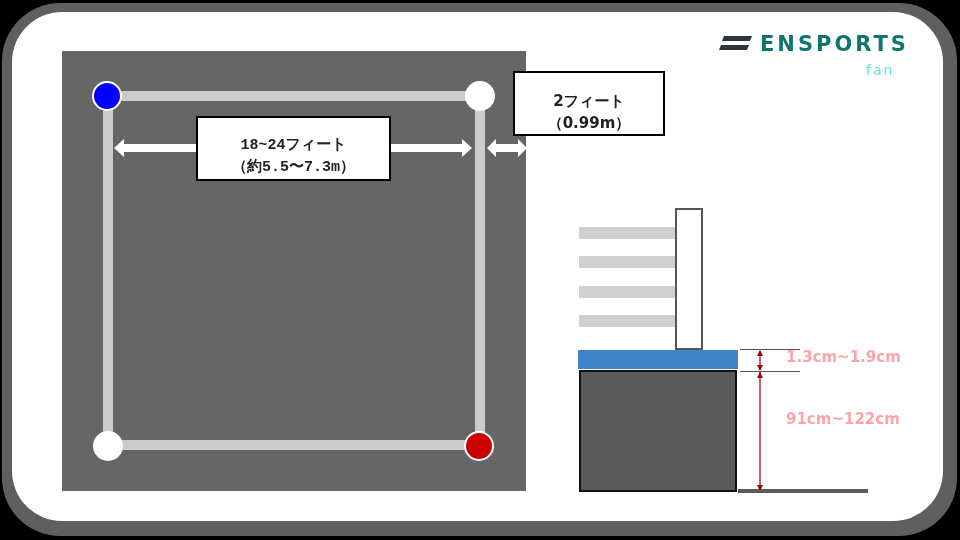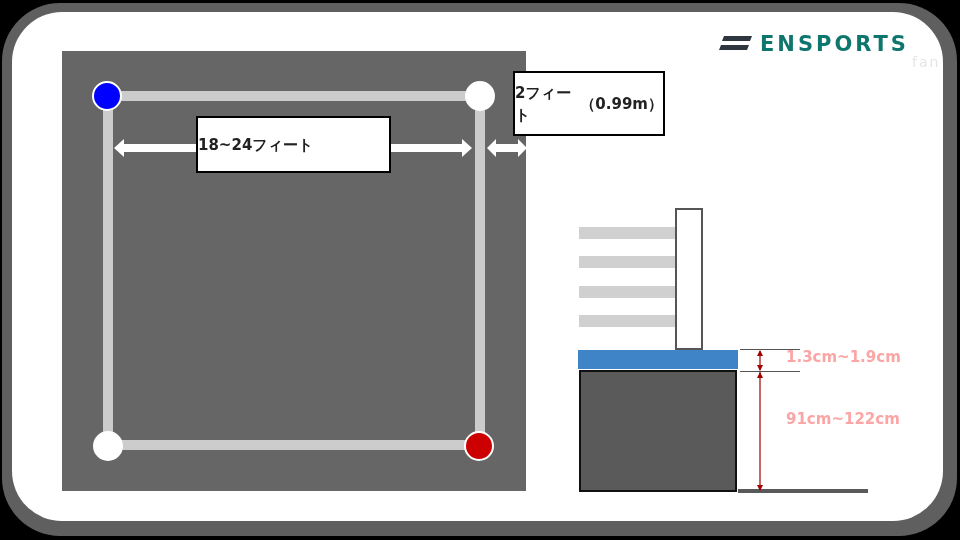--- a/index.html
+++ b/index.html
@@ -3,24 +3,24 @@
 <meta charset="utf-8">
 <style>
   html, body { margin:0; padding:0; }
   body { width:960px; height:540px; background:#000; position:relative; overflow:hidden; font-family:"DejaVu Sans", sans-serif; }
   .frame { position:absolute; left:2px; top:3px; width:955px; height:533px; background:#5f5f5f; border-radius:58px; }
   .card { position:absolute; left:12px; top:12px; width:931px; height:509px; background:#fff; border-radius:50px; overflow:hidden; }
   .abs { position:absolute; }
   .field { position:absolute; left:62px; top:51px; width:464px; height:440px; background:#666; }
   .line { position:absolute; background:#cccccc; }
   .node { position:absolute; width:30px; height:30px; border-radius:50%; border:2px solid #fff; box-sizing:border-box; }
-  .label-box { position:absolute; background:#fff; border:2px solid #000; box-sizing:border-box; display:flex; align-items:center; justify-content:space-between; font-weight:bold; font-size:15px; color:#222; line-height:22px; }
+  .label-box { position:absolute; background:#fff; border:2px solid #000; box-sizing:border-box; display:flex; flex-direction:column; align-items:center; justify-content:flex-end; font-weight:bold; font-size:15px; color:#222; line-height:22px; }
   .logo { position:absolute; left:718px; top:32px; }
   .logo-text { position:absolute; left:760px; top:32px; font-weight:bold; font-size:21px; letter-spacing:3px; color:#0f766e; }
-  .logo-sub { position:absolute; left:866px; top:54px; font-size:14px; letter-spacing:2px; color:#e5e5e5;margin-left:46px; }
+  .logo-sub { position:absolute; left:866px; top:62px; font-size:14px; letter-spacing:2px; color:#5eead4; }
   .meas { position:absolute; font-weight:bold; font-size:15px; color:#fca5a5; }
 </style>
 </head>
 <body>
 
 <div class="frame"></div>
 <div class="card"></div>
 
 <svg class="logo" width="36" height="22" viewBox="0 0 36 22">
   <polygon points="6,4 34,4 32,9 4,9" fill="#2e3640"></polygon>
@@ -36,22 +36,23 @@
 <div class="line" style="left:475px;top:96px;width:10px;height:350px;"></div>
 
 <div class="node" style="left:92px;top:81px;background:#0000ff;"></div>
 <div class="node" style="left:465px;top:81px;background:#fff;"></div>
 <div class="node" style="left:93px;top:431px;background:#fff;"></div>
 <div class="node" style="left:464px;top:431px;background:#cc0000;"></div>
 
 <svg class="abs" style="left:114px;top:138px;" width="358" height="20" viewBox="0 0 358 20">
   <polygon points="0,10 10,1 10,6 348,6 348,1 358,10 348,19 348,14 10,14 10,19" fill="#fff"></polygon>
 </svg>
-<div class="label-box" style="left:196px;top:116px;width:195px;height:57px;">
+<div class="label-box" style="left:196px;top:116px;width:195px;height:65px;font-family:Liberation Mono, monospace;">
   <span>18~24フィート</span>
+  <span>（約5.5〜7.3m）</span>
 </div>
 
 <svg class="abs" style="left:487px;top:138px;" width="40" height="20" viewBox="0 0 40 20">
   <polygon points="0,10 9,1 9,6 31,6 31,1 40,10 31,19 31,14 9,14 9,19" fill="#fff"></polygon>
 </svg>
 <div class="label-box" style="left:513px;top:71px;width:152px;height:65px;">
   <span>2フィート</span>
   <span>（0.99m）</span>
 </div>
 

